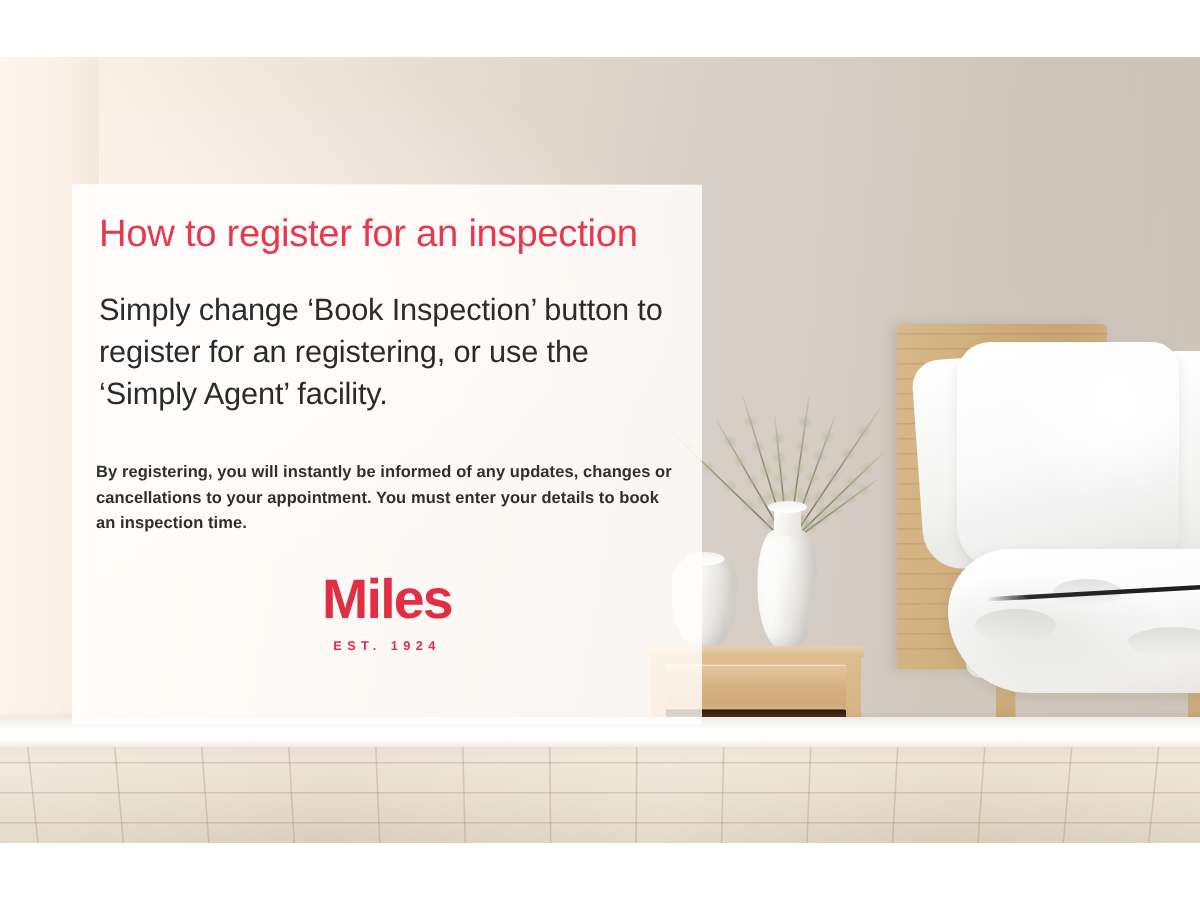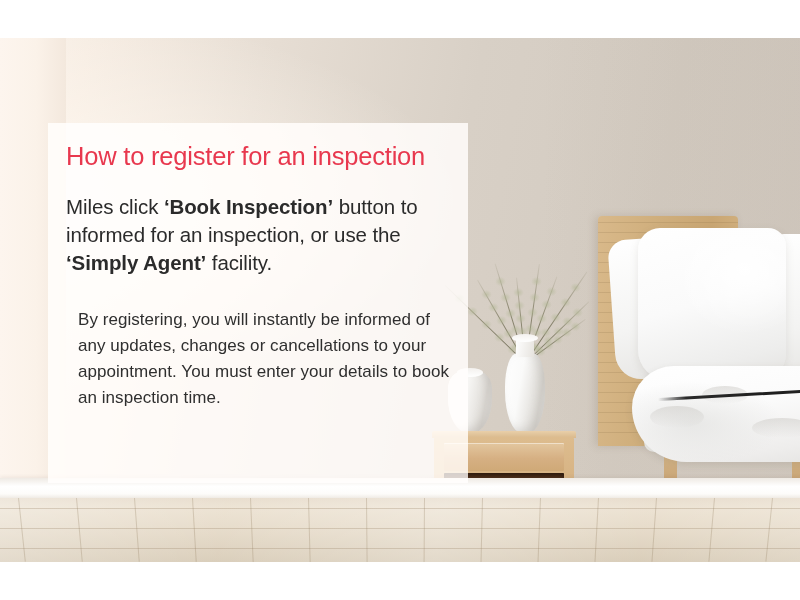--- a/index.html
+++ b/index.html
@@ -214,24 +214,24 @@
     padding:18px 16px 0 16px;
   }
   .panel-heading {
     font-size:25.5px; font-weight:400; color:#e8384e;
     letter-spacing:-0.2px; line-height:1.18; margin:0 0 22px 2px;
   }
   .panel-lead {
     font-size:20.5px; font-weight:400; color:#2b2b2b;
     line-height:1.36; letter-spacing:-0.1px; margin:0 0 30px 2px;
   }
-  .panel-lead b { font-weight:700; }
+  .panel-lead b { font-weight:400; }
   .panel-body {
-    font-size:17px; font-weight:400; color:#2f2f2f;
-    line-height:1.54; letter-spacing:0.05px; margin:0 0 18px 14px;
+    font-size:11px; font-weight:700; color:#2f2f2f;
+    line-height:1.54; letter-spacing:0.05px; margin:0 0 18px 0;
   }
   .panel-note {
     font-size:13px; font-weight:400; color:#2f2f2f;
     line-height:1.54; letter-spacing:0.05px; margin:0 0 0 2px;
   }
   .panel-note b { font-weight:700; }
 
   
   .logo { position:absolute; left:0; top:258px; width:420px; text-align:center; }
   .logo-word {
@@ -393,25 +393,29 @@
         <div class="plank" style="left: 540px; transform: rotate(2.24deg);"></div>
         <div class="plank" style="left: 598px; transform: rotate(3.168deg);"></div>
         <div class="plank" style="left: 656px; transform: rotate(4.096deg);"></div>
         <div class="plank" style="left: 714px; transform: rotate(5.024deg);"></div>
         <div class="plank" style="left: 772px; transform: rotate(5.952deg);"></div>
       </div>
 
     <div class="panel">
       <h1 class="panel-heading">How to register for an inspection</h1>
 
-      <p class="panel-lead"><span>Miles click </span><b>‘Book Inspection’</b><span> button to informed for an inspection, or use the </span><b>‘Simply Agent’</b><span> facility.</span></p>
+      <p class="panel-lead"><span>Simply change </span><b>‘Book Inspection’</b><span> button to register for an registering, or use the </span><b>‘Simply Agent’</b><span> facility.</span></p>
 
       <p class="panel-body">By registering, you will instantly be informed of any updates, changes or cancellations to your appointment. You must enter your details to book an inspection time.</p>
 
 
+      <div class="logo">
+        <div class="logo-word">Miles</div>
+        <div class="logo-est">EST. 1924</div>
+      </div>
     </div>
 
   </div>
 
   <div class="band top"></div>
   <div class="band bottom"></div>
 
 </div>
 
 </body></html>

